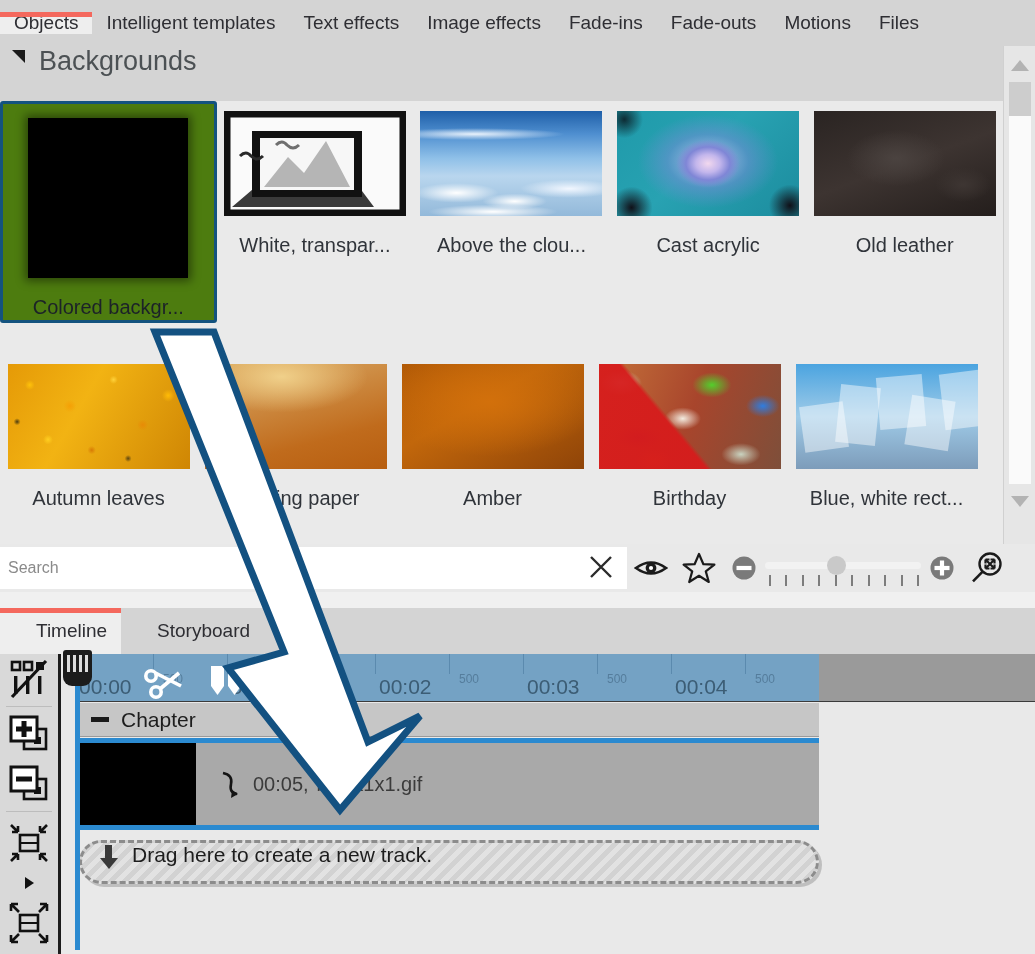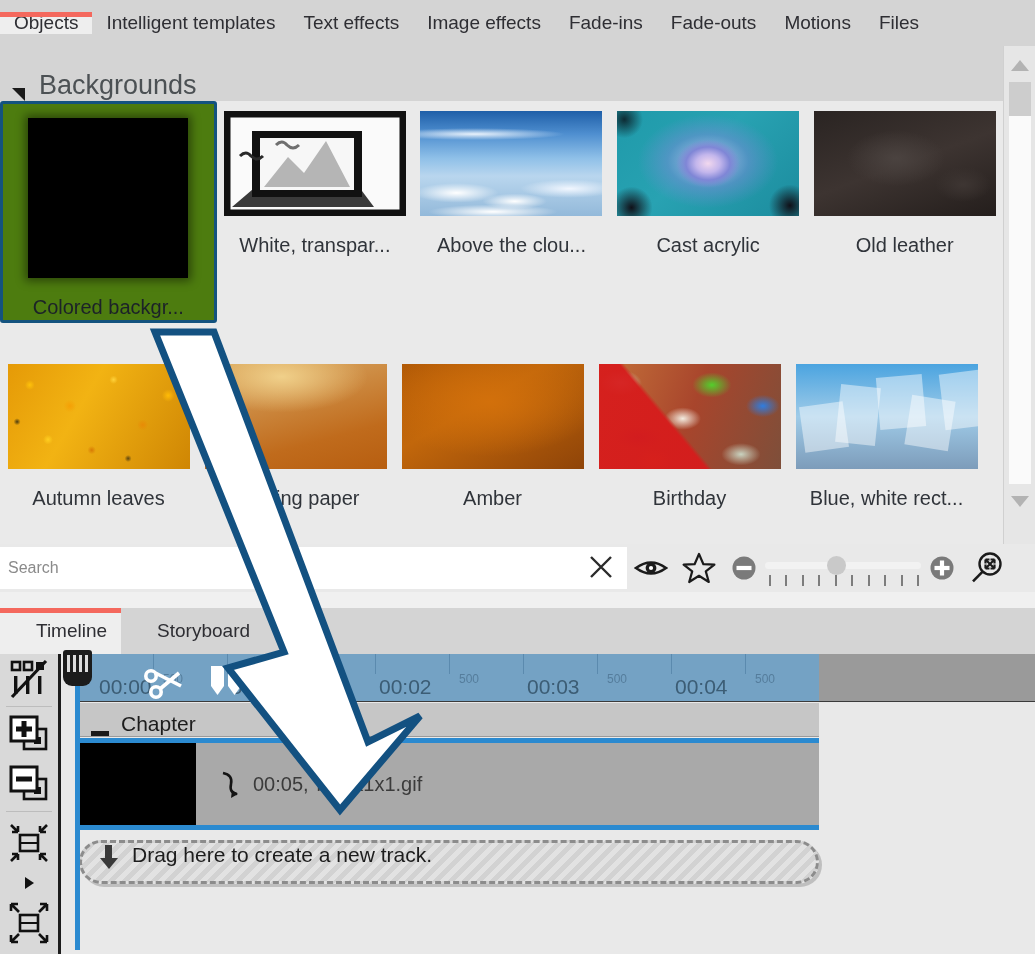--- a/index.html
+++ b/index.html
@@ -41,21 +41,21 @@
     position: absolute; left: 0; right: 0; top: 0;
     height: 5px;
     background: #f4685d;
   }
 
   
   .section-head {
     position: absolute; left: 0; top: 46px;
     width: 1003px; height: 55px;
     background: #d4d4d4;
-    display: flex; align-items: flex-end;
+    display: flex; align-items: flex-start;
     padding-left: 12px;
   }
   .collapse-tri {
     width: 0; height: 0;
     border-left: 13px solid transparent;
     border-top: 13px solid #1a1a1a;
     margin-right: 14px;
     margin-top: 4px;
   }
   .section-title {
@@ -328,21 +328,21 @@
     border-radius: 3px 3px 9px 9px;
     display: flex; align-items: flex-start; justify-content: center;
     padding-top: 5px; gap: 3px;
   }
   .playhead-cap i { display:block; width:3px; height:17px; background:#dcdcdc; }
 
   .chapter-row {
     position: absolute; left: 18px; top: 49px;
     width: 740px; height: 34px;
     background: #c6c6c6;
-    display: flex; align-items: flex-end;
+    display: flex; align-items: center;
     border-bottom: 1px solid #9a9a9a;
   }
   .chapter-minus {
     width: 18px; height: 5px; background: #1a1a1a;
     margin-left: 12px; margin-right: 12px;
   }
   .chapter-label { font-size: 21px; color: #1d1d1d; }
 
   .track {
     position: absolute; left: 18px; top: 84px;
@@ -659,21 +659,21 @@
         <div class="rtick" style="left:74px;"></div>
         <div class="rtick" style="left:148px;"></div>
         <div class="rtick" style="left:222px;"></div>
         <div class="rtick" style="left:296px;"></div>
         <div class="rtick" style="left:370px;"></div>
         <div class="rtick" style="left:444px;"></div>
         <div class="rtick" style="left:518px;"></div>
         <div class="rtick" style="left:592px;"></div>
         <div class="rtick" style="left:666px;"></div>
 
-        <div class="rlabel" style="left:0;margin-left:20px;">00:00</div>
+        <div class="rlabel" style="left:0;">00:00</div>
         <div class="rlabel" style="left:152px;">00:01</div>
         <div class="rlabel" style="left:300px;">00:02</div>
         <div class="rlabel" style="left:448px;">00:03</div>
         <div class="rlabel" style="left:596px;">00:04</div>
 
         <div class="rsub" style="left:84px;">500</div>
         <div class="rsub" style="left:232px;">500</div>
         <div class="rsub" style="left:380px;">500</div>
         <div class="rsub" style="left:528px;">500</div>
         <div class="rsub" style="left:676px;">500</div>

